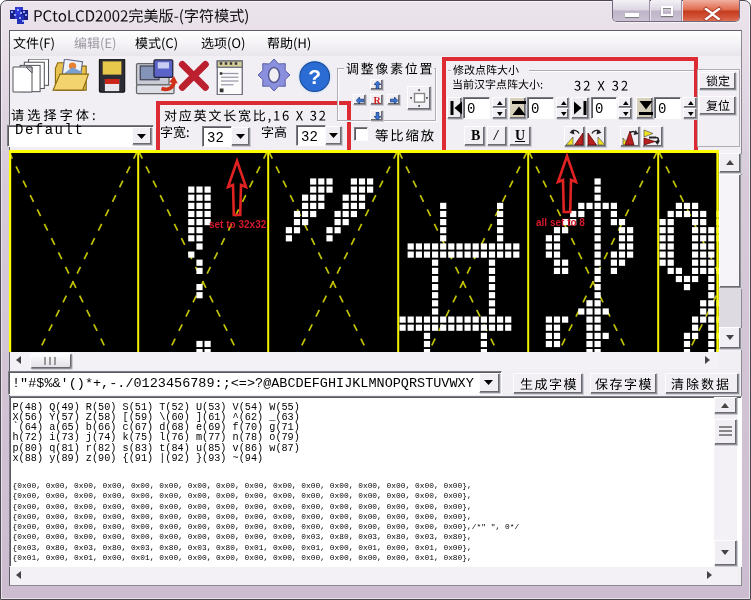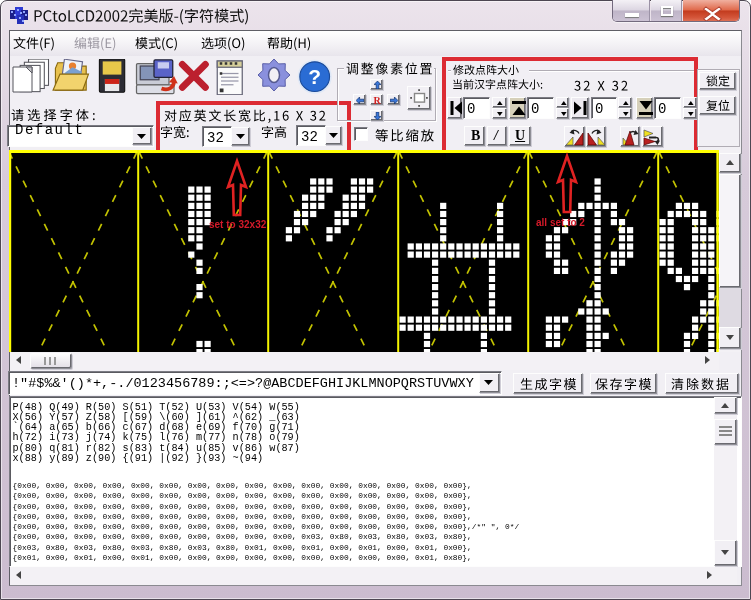--- a/index.html
+++ b/index.html
@@ -568,21 +568,21 @@
       <rect x="128.2" y="0" width="2" height="202" fill="#f4f400"></rect>
       <rect x="258.2" y="0" width="2" height="202" fill="#f4f400"></rect>
       <rect x="388.2" y="0" width="2" height="202" fill="#f4f400"></rect>
       <rect x="518.2" y="0" width="2" height="202" fill="#f4f400"></rect>
       <rect x="648.2" y="0" width="2" height="202" fill="#f4f400"></rect>
       <path d="M228 11 L237 37 L232 35 L231.2 65 L224.8 65 L224 35 L219 37 Z" fill="none" stroke="#e02222" stroke-width="2.6"></path>
       <path d="M558 6 L567 32 L562 30 L561.2 62 L554.8 62 L554 30 L549 32 Z" fill="none" stroke="#e02222" stroke-width="2.6"></path>
     </svg>
   </div>
 <div class="ab" style="left:209px;top:219px;font:bold 10px 'Liberation Sans';color:#d41a2a">set to 32x32</div>
-<div class="ab" style="left:536px;top:217px;font:bold 10px 'Liberation Sans';color:#d41a2a">all set to 2</div>
+<div class="ab" style="left:536px;top:217px;font:bold 10px 'Liberation Sans';color:#d41a2a">all set to 8</div>
 <div class="ab" style="left:719px;top:150px;width:22px;height:202px;background:#f3f1f5"></div>
 <div style="position:absolute;left:719px;top:153px;width:22px;height:20px;background:#f1eff4;border:1px solid #8f8f96;border-top-color:#fdfdfd;border-left-color:#fdfdfd;box-shadow:inset -1px -1px 0 #6a6a70,1px 1px 0 #cfcdd6;"></div>
 <svg class="ab" style="left:726px;top:160px" width="9" height="6">
     <path d="M0 5 L8 5 L4 0 Z" fill="#444"></path>
   </svg>
 <div style="position:absolute;left:719px;top:174px;width:22px;height:114px;background:#f6f4f8;border:1px solid #8f8f96;border-top-color:#fdfdfd;border-left-color:#fdfdfd;box-shadow:inset -1px -1px 0 #6a6a70,1px 1px 0 #cfcdd6;"></div>
 <div class="ab" style="left:719px;top:288px;width:22px;height:39px;background:#dedae2"></div>
 <div style="position:absolute;left:719px;top:327px;width:22px;height:22px;background:#f1eff4;border:1px solid #8f8f96;border-top-color:#fdfdfd;border-left-color:#fdfdfd;box-shadow:inset -1px -1px 0 #6a6a70,1px 1px 0 #cfcdd6;"></div>
 <svg class="ab" style="left:726px;top:335px" width="9" height="6">
     <path d="M0 0 L8 0 L4 5 Z" fill="#444"></path>

